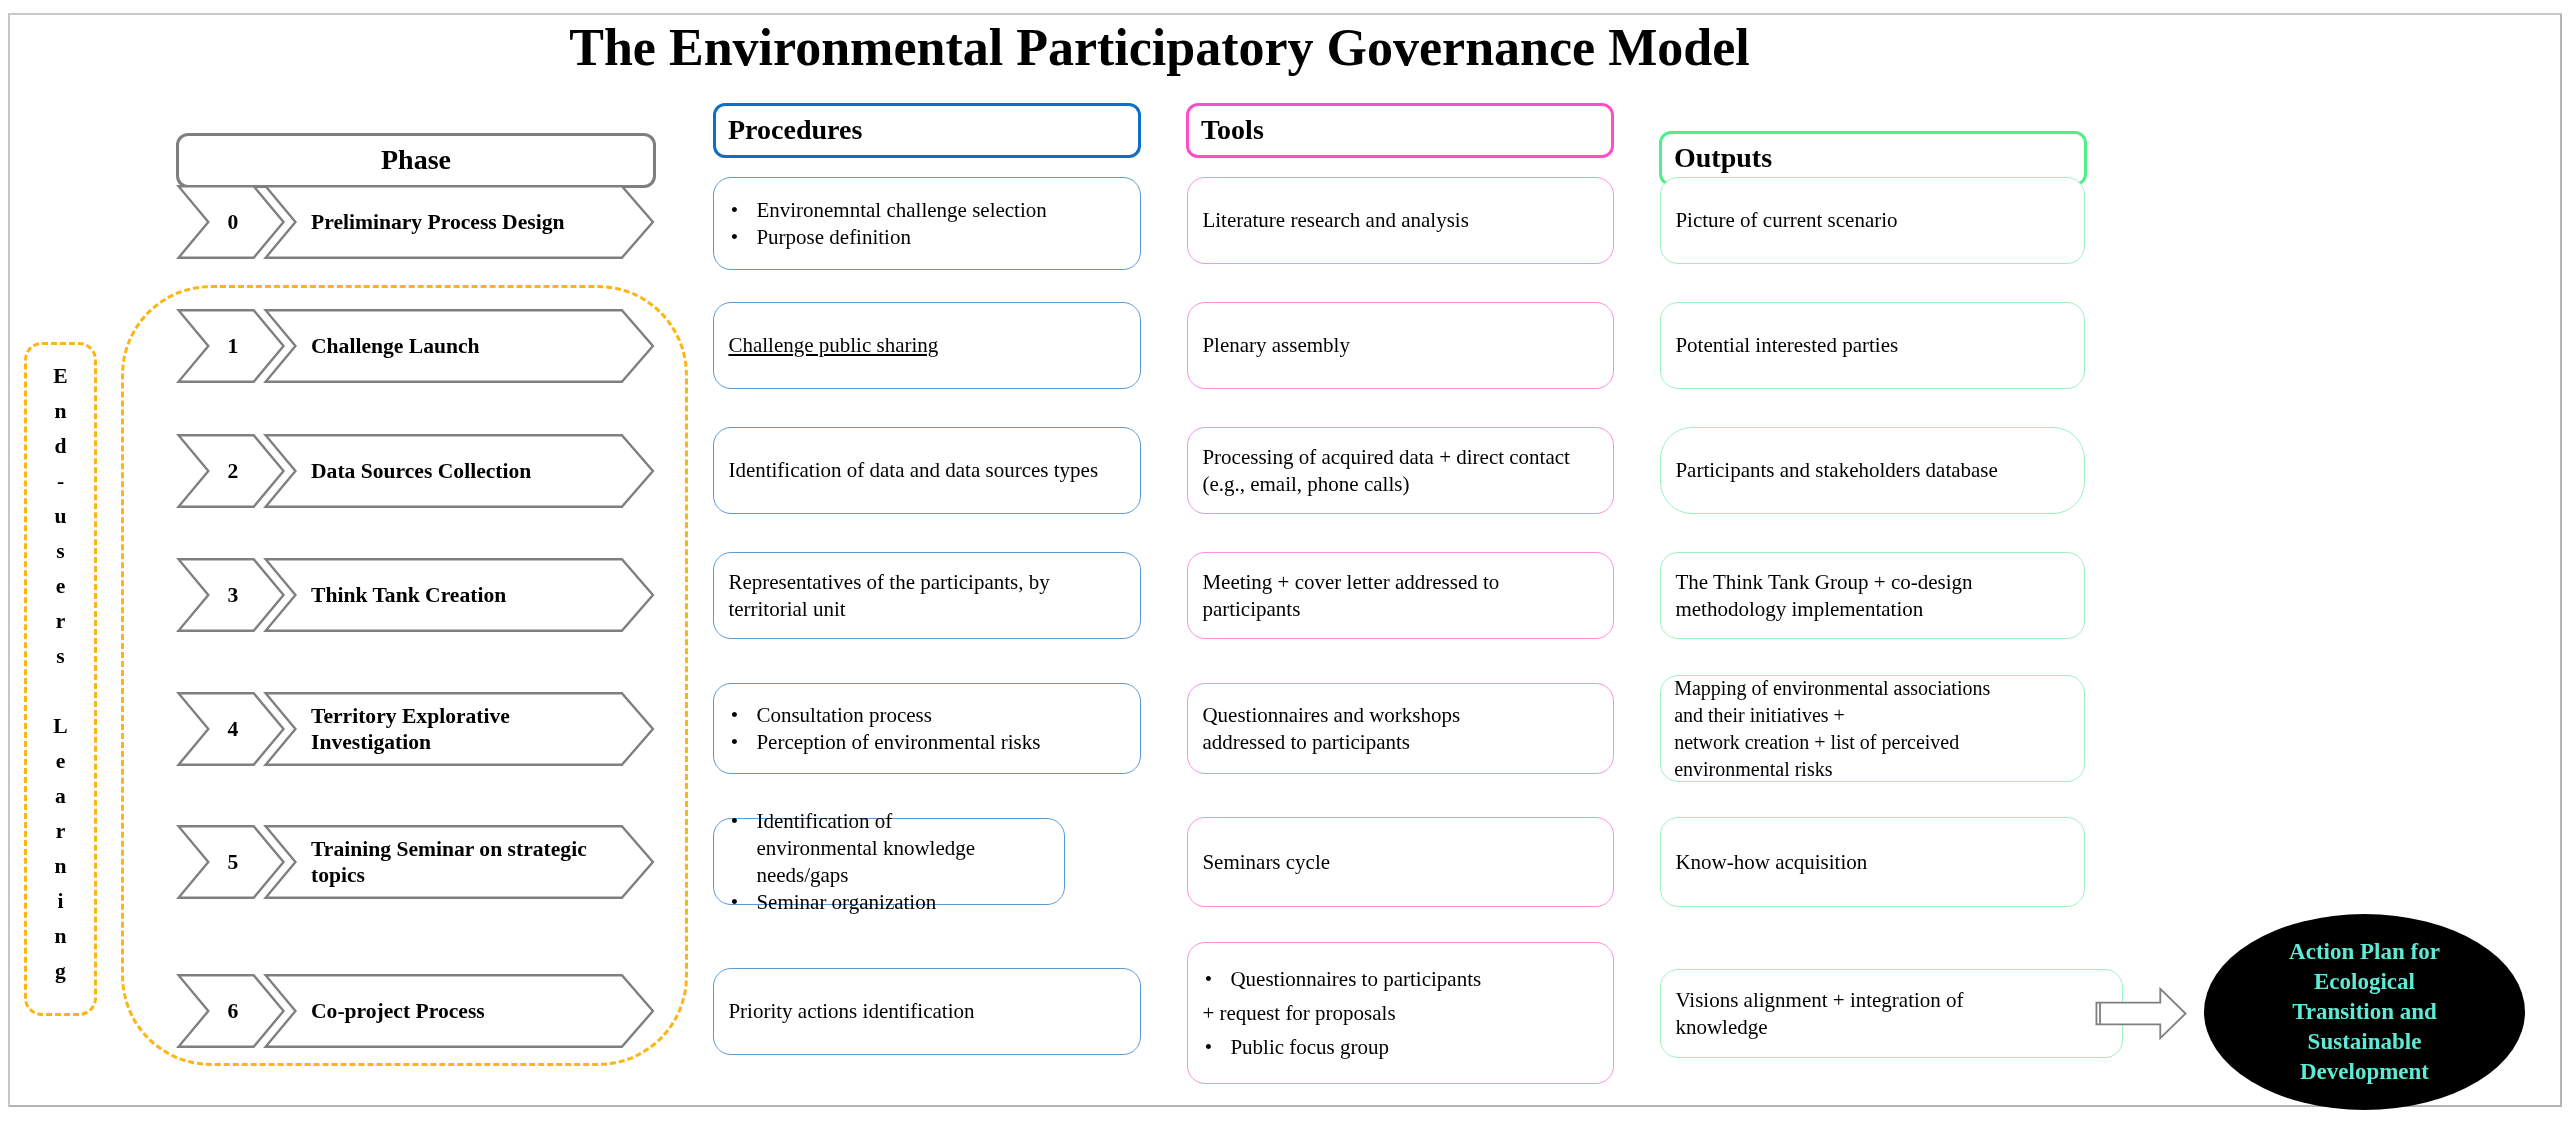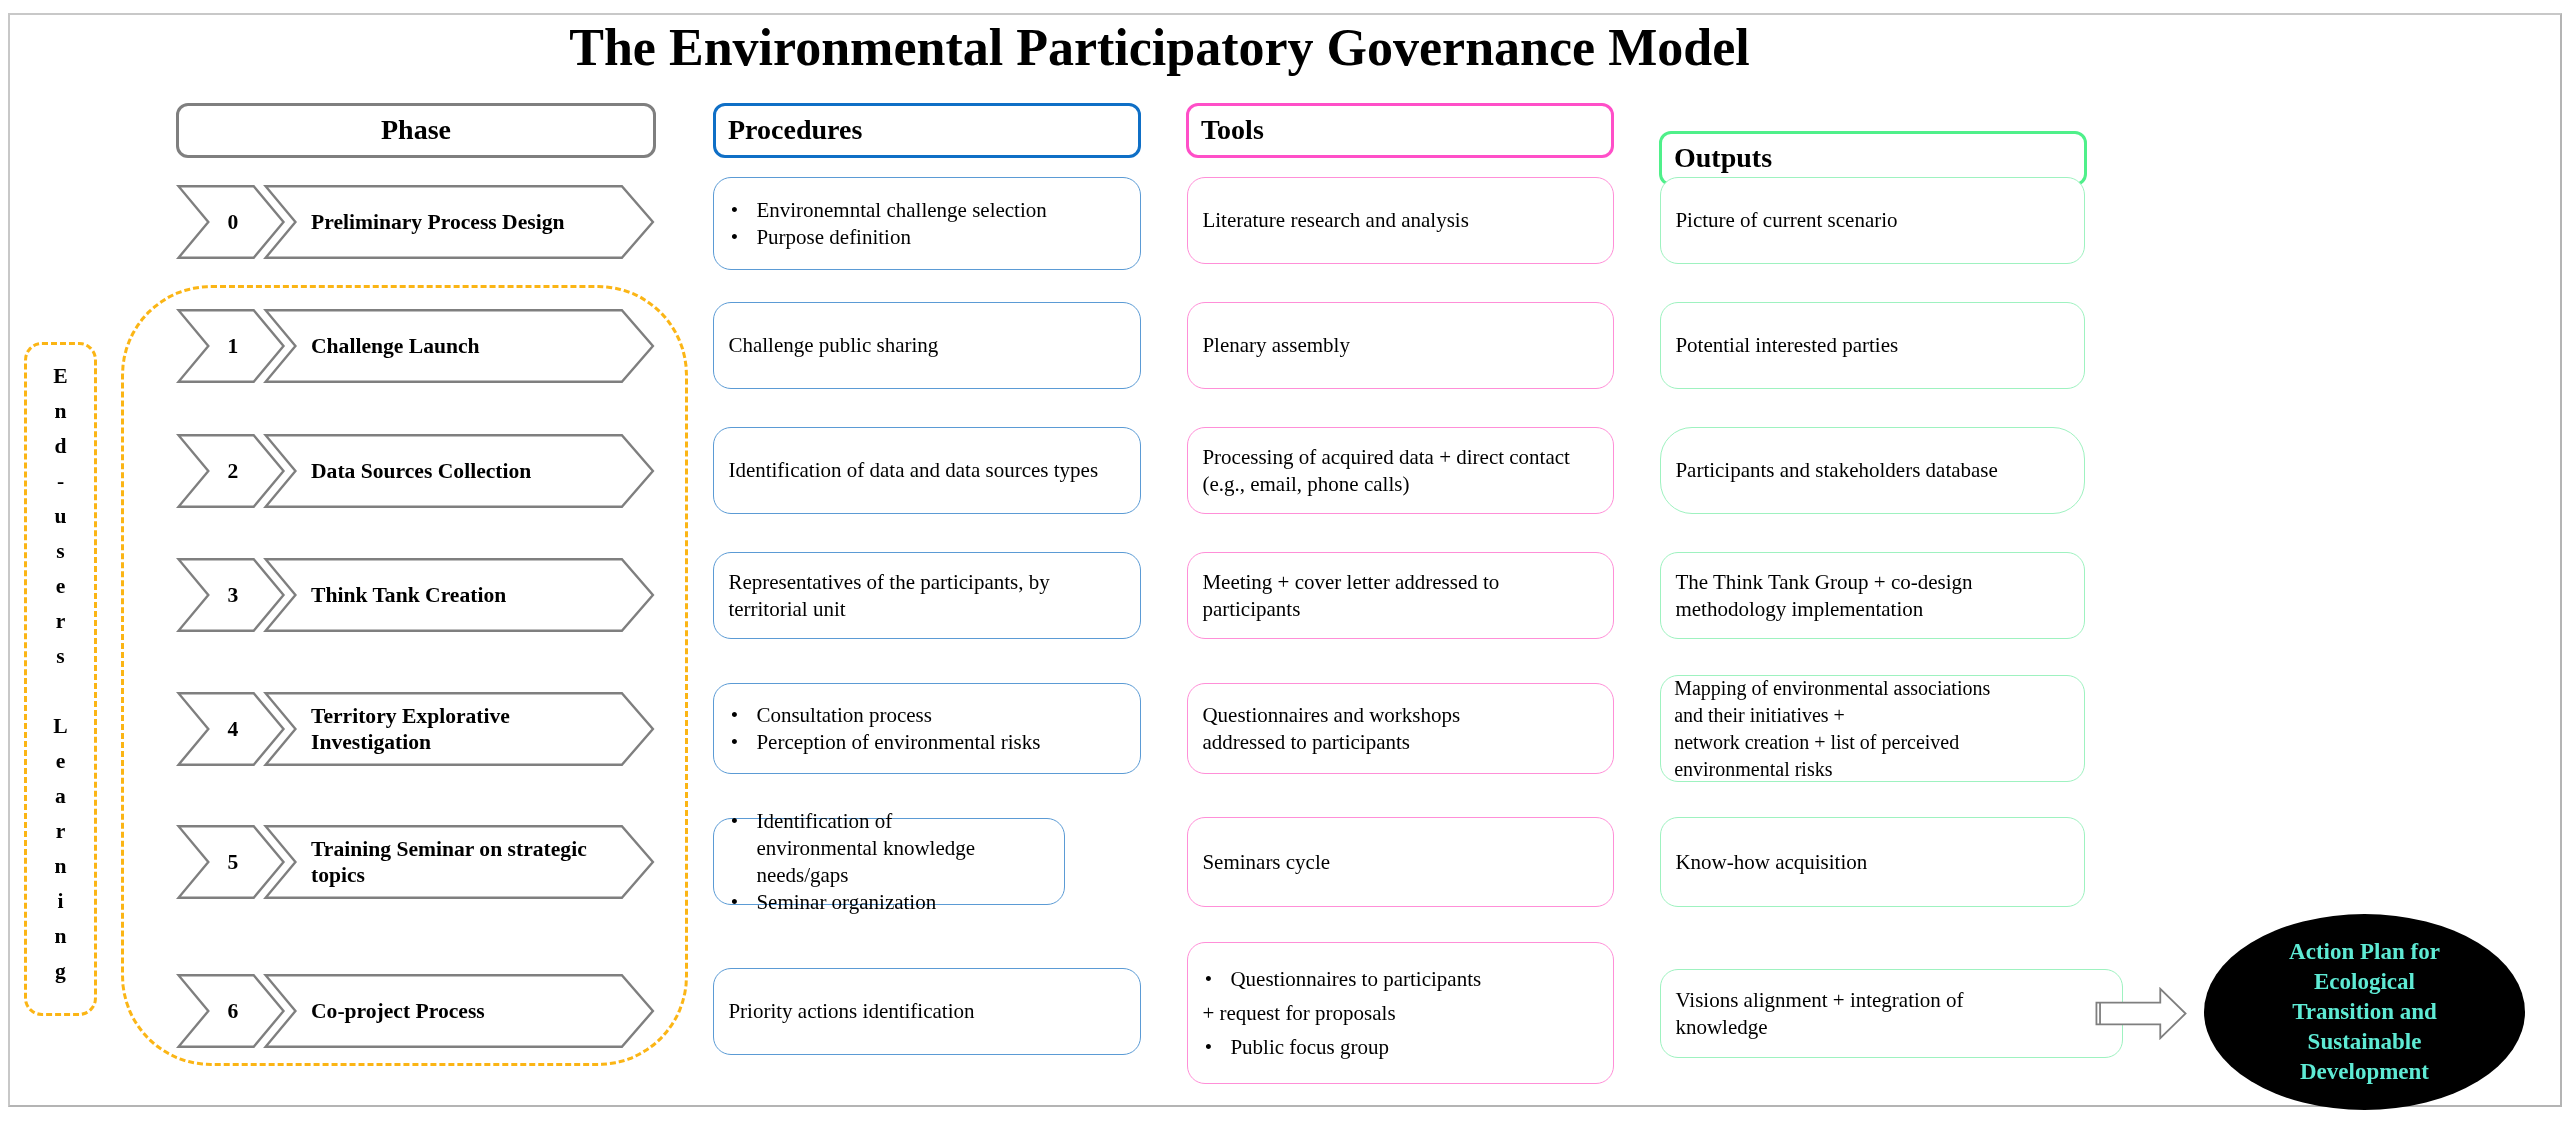--- a/index.html
+++ b/index.html
@@ -5,21 +5,21 @@
   html, body { margin: 0; padding: 0; background: #ffffff; }
   body { width: 2576px; height: 1131px; position: relative; overflow: hidden;
          font-family: "Liberation Serif", "DejaVu Serif", serif; color: #000; }
   .frame { position: absolute; left: 7.8px; top: 13.2px; width: 2554px; height: 1094px;
            border: 2.4px solid #c8c8c8; border-right-color: #b4b4b4; border-bottom-color: #b4b4b4; box-sizing: border-box; }
   .title { position: absolute; left: 0; top: 18px; width: 2319px; text-align: center;
            font-size: 52px; font-weight: bold; letter-spacing: 0px; line-height: 60px; }
   .hdr { position: absolute; top: 103px; height: 55px; box-sizing: border-box; border-radius: 12px;
          border-width: 3.6px; border-style: solid; background: #fff;
          font-size: 28px; font-weight: bold; line-height: 47px; padding-left: 12px; }
-  .hdr.phase { border-color: #7f7f7f; text-align: center; padding-left: 0; }
+  .hdr.phase { border-color: #7f7f7f; text-align: center; padding-left: 0; margin-top: 30px; }
   .hdr.proc { border-color: #0f6fc6; }
   .hdr.tools { border-color: #ff4fc8; }
   .hdr.outs { border-color: #4ff08a; margin-top: 28px; }
   .cell { position: absolute; box-sizing: border-box; border-radius: 18px; border: 1.8px solid; background: #fff;
           font-size: 21px; line-height: 27px; padding: 0 12px 0 14.4px;
           display: flex; flex-direction: column; justify-content: center; }
   .cell.proc { border-color: #5b9bd5; }
   .cell.tools { border-color: #ff8fd8; }
   .cell.outs { border-color: #9ef2c0; }
   .bl { position: relative; padding-left: 28px; }
@@ -132,21 +132,21 @@
       <polygon points="148,2 745,2 797,62 745,122 148,122 198,62" fill="#fff" stroke="#7f7f7f" stroke-width="4"></polygon>
     </svg>
   <div class="num">6</div>
   <div class="lbl">Co-project Process</div>
 </div>
 
 <div class="cell proc" style="left:713px; top:177px; width:428px; height:93px;">
   <div class="bl">Environemntal challenge selection</div>
   <div class="bl">Purpose definition</div>
 </div>
-<div class="cell proc" style="left:713px; top:302px; width:428px; height:87px;">
+<div class="cell proc" style="left:713px; top:302px; width:428px; height:87px;text-decoration:underline;">
   <div>Challenge public sharing</div>
 </div>
 <div class="cell proc" style="left:713px; top:427px; width:428px; height:87px;">
   <div style="padding-right:24px;">Identification of data and data sources types</div>
 </div>
 <div class="cell proc" style="left:713px; top:552px; width:428px; height:87px;">
   <div>Representatives of the participants, by territorial unit</div>
 </div>
 <div class="cell proc" style="left:713px; top:683px; width:428px; height:91px;">
   <div class="bl">Consultation process</div>

